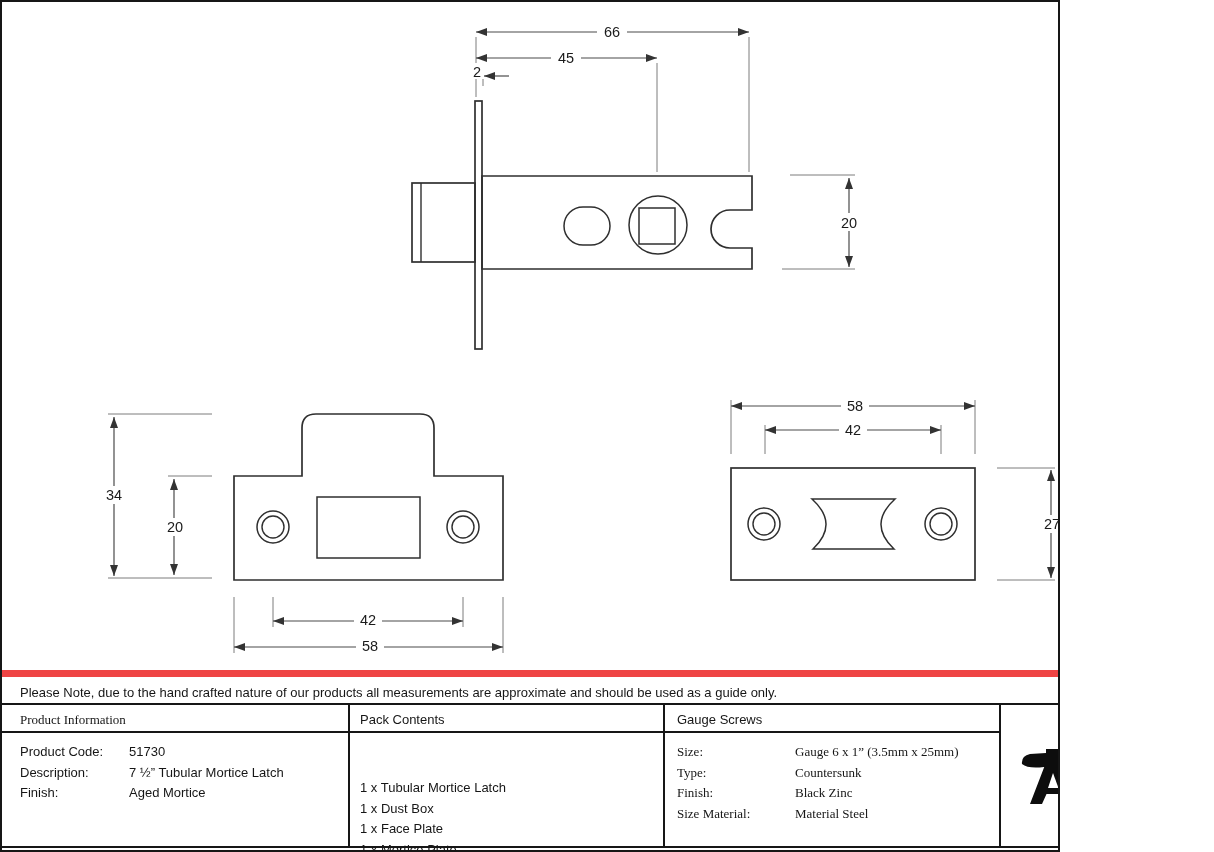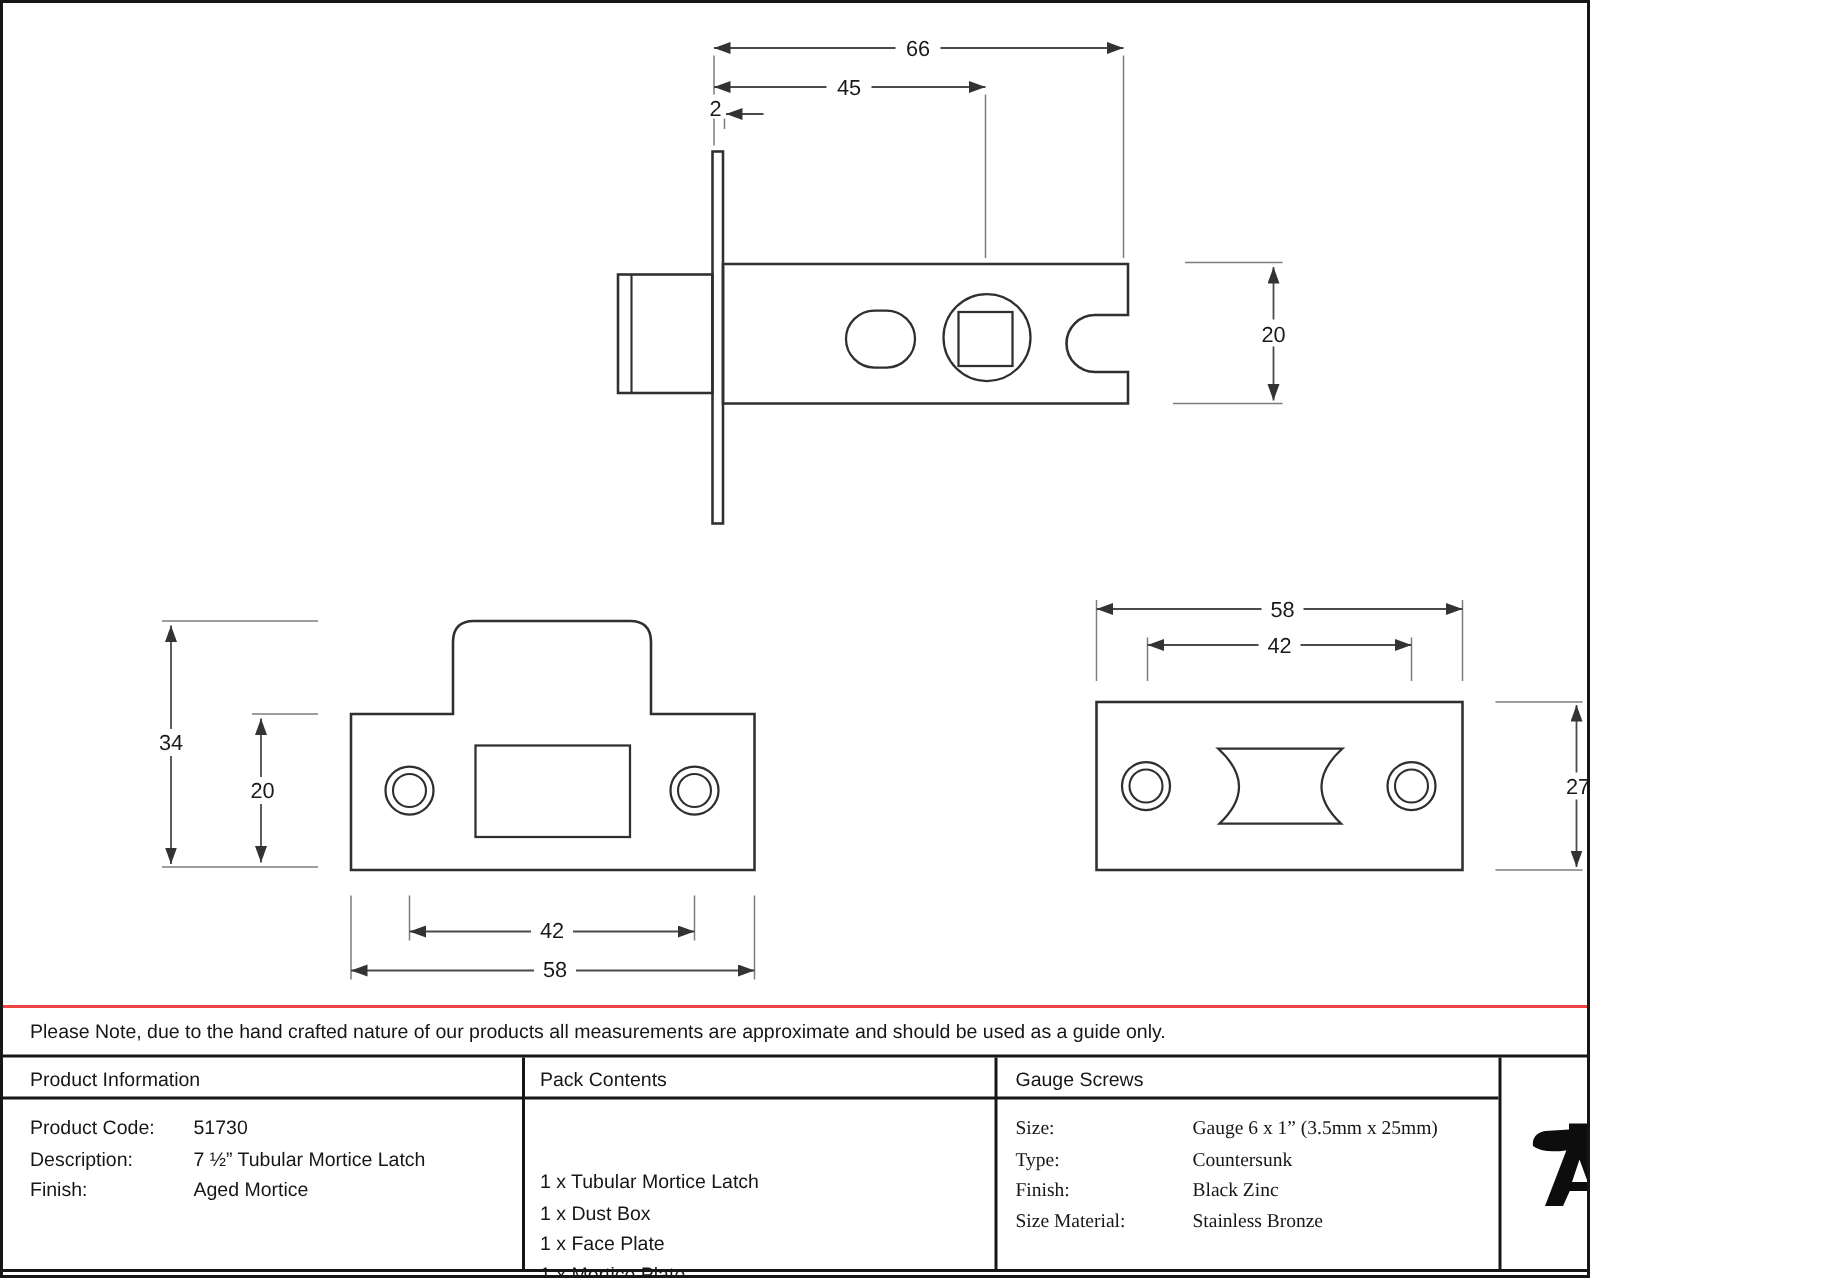--- a/index.html
+++ b/index.html
@@ -7,21 +7,21 @@
     position:relative; width:1060px; height:852px; box-sizing:border-box;
     border:2px solid #161616; background:#fff; overflow:hidden;
     font-family:"Liberation Sans", sans-serif; color:#161616;padding-left:40px;
   }
   svg text { font-family:"Liberation Sans", sans-serif; fill:#1a1a1a; }
   .drawings { position:absolute; left:0; top:0; }
 
   
   .note-bar {
     position:absolute; left:0; right:0; top:668px; height:35px; box-sizing:border-box;
-    border-top:2px solid #ef4444; border-bottom:2px solid #161616;
+    border-top:7px solid #ef4444; border-bottom:2px solid #161616;
     line-height:31px; padding-left:18px; font-size:13px;
   }
 
   
   .vline { position:absolute; width:2px; background:#161616; top:703px; height:141px; }
   .hline { position:absolute; height:2px; background:#161616; }
   .thead { position:absolute; top:710px; font-size:13px; }
   .tcol  { position:absolute; top:740px; font-size:13px; }
   .trow  { position:relative; height:20.5px; line-height:20.5px; white-space:nowrap; }
   .trow .val { position:absolute; top:0;margin-left:12px; }
@@ -157,21 +157,21 @@
   <div class="note-bar">
     <span>Please Note, due to the hand crafted nature of our products all measurements are approximate and should be used as a guide only.</span>
   </div>
 
   <div class="vline" style="left:346px;"></div>
   <div class="vline" style="left:661px;"></div>
   <div class="vline" style="left:997px;"></div>
   <div class="hline" style="left:0; top:729px; width:997px;"></div>
   <div class="hline" style="left:0; top:844px; width:1214px;"></div>
 
-  <div class="thead" style="left:18px;">Product Information</div>
+  <div class="thead" style="left:18px;font-family:Liberation Serif, serif;">Product Information</div>
   <div class="thead" style="left:358px;">Pack Contents</div>
   <div class="thead" style="left:675px;">Gauge Screws</div>
 
   <div class="tcol c1" style="left:18px;">
     <div class="trow">
       <span>Product Code:</span>
       <span class="val">51730</span>
     </div>
     <div class="trow">
       <span>Description:</span>
@@ -199,21 +199,21 @@
     <div class="trow">
       <span>Type:</span>
       <span class="val">Countersunk</span>
     </div>
     <div class="trow">
       <span>Finish:</span>
       <span class="val">Black Zinc</span>
     </div>
     <div class="trow">
       <span>Size Material:</span>
-      <span class="val">Stainless Bronze</span>
+      <span class="val">Material Steel</span>
     </div>
   </div>
 
   <div class="logo">
     <svg class="anvil" width="66" height="60" viewBox="0 0 66 60">
       <path fill="#0d0d0d" d="M2,16 Q1,8 10,6 L26,5 L26,1 L64,1 L64,7 Q50,9 42,14 L40,19 L24,19 Q8,21 2,16 Z"></path>
       <path fill="#0d0d0d" d="M25,17 L40,17 L56,56 L44,56 L40.5,46 L26.5,46 L22,56 L10,56 Z"></path>
       <path fill="#ffffff" d="M33,25 L38.5,40 L28,40 Z"></path>
     </svg>
     <div class="logo-main">nvil</div>

